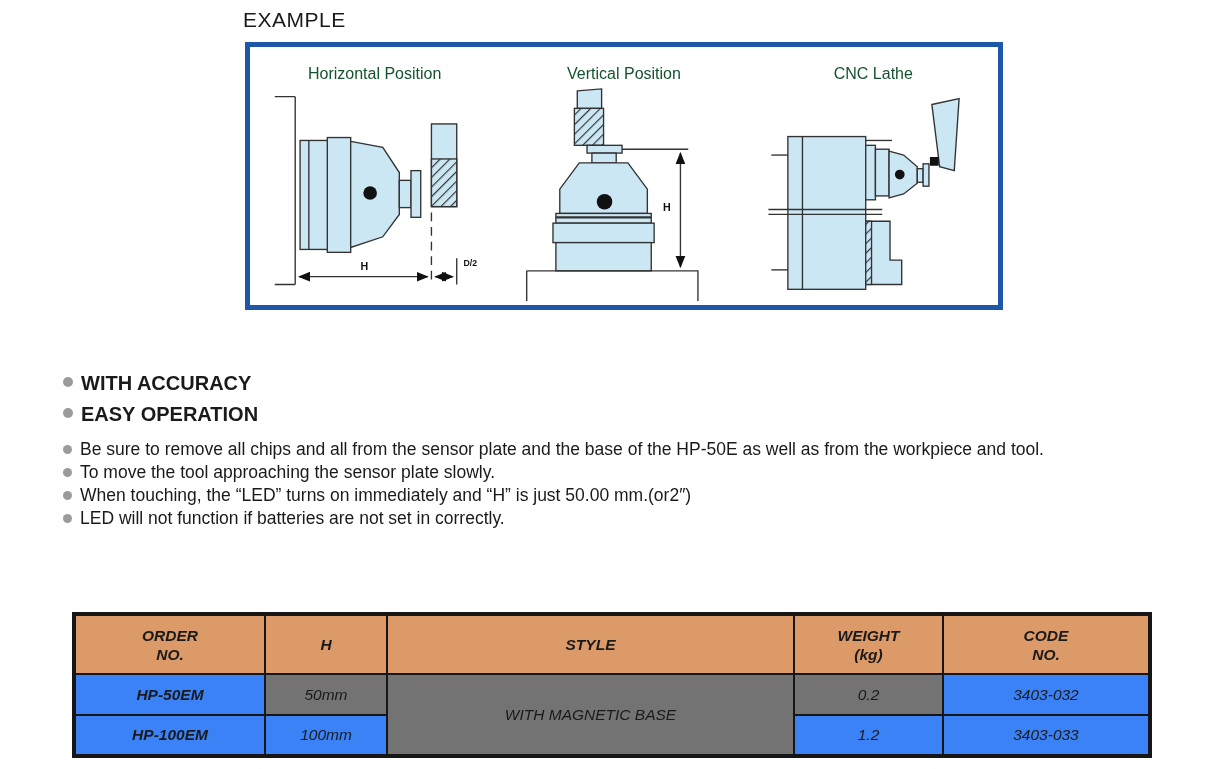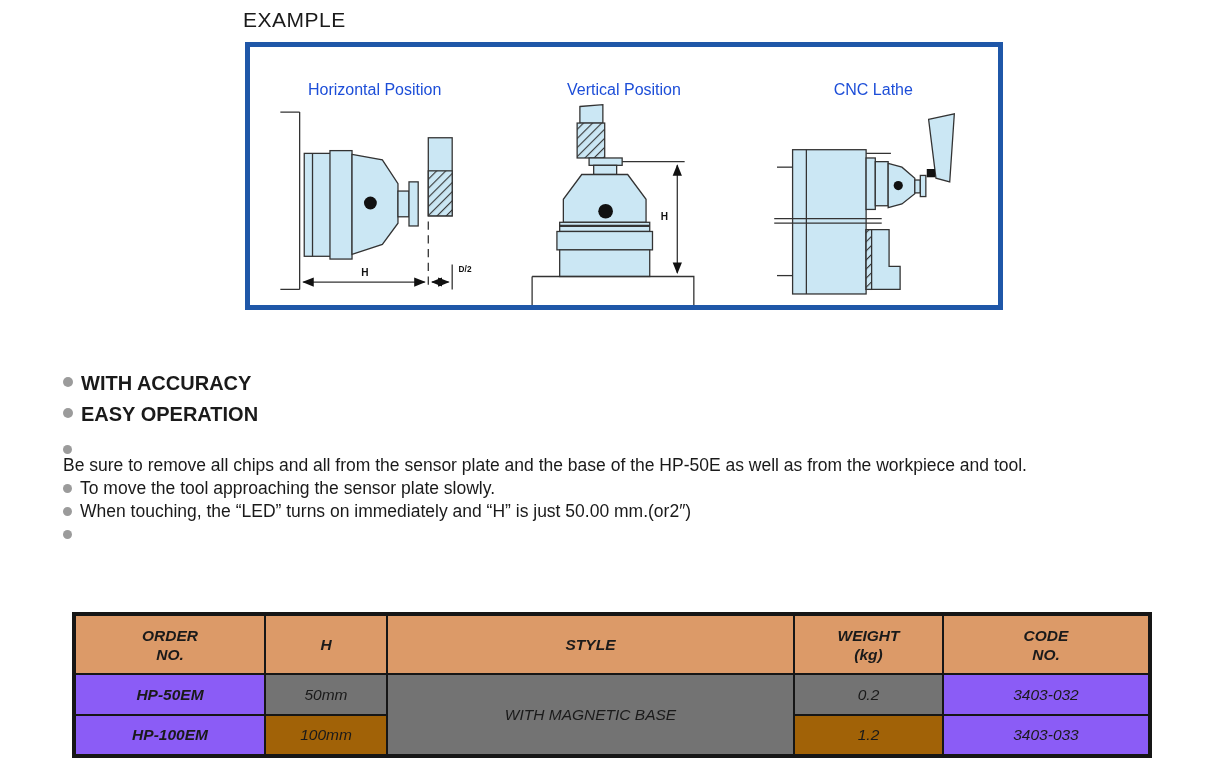--- a/index.html
+++ b/index.html
@@ -8,45 +8,45 @@
 
   
   .page-heading { position:absolute; left:243px; top:8px;
                   font-size:21px; font-weight:normal; letter-spacing:0.5px; }
 
   
   .example-box { position:absolute; left:245px; top:42px; width:758px; height:268px;
                  border:5px solid #1f57a8; background:#ffffff;
                  display:flex; flex-direction:row; }
   .diagram-col { flex:1 1 0; display:flex; flex-direction:column; align-items:center; }
-  .diagram-label { margin-top:34px; font-size:16px; color:#1d4ed8; }
+  .diagram-label { margin-top:18px; font-size:16px; color:#14532d; }
   .diagram-svg { margin-top:2px; }
 
   
   .features { position:absolute; left:63px; top:368px; width:1092px; }
   .feat-row { display:flex; align-items:flex-start; }
   .feat-row .dot { flex:0 0 10px; width:10px; height:10px; border-radius:50%;
                    background:#9b9b9b; margin-top:9px; margin-right:8px; }
   .feat-row.small .dot { flex-basis:9px; width:9px; height:9px; margin-top:7px; }
   .feat-head { font-size:20px; font-weight:bold; line-height:31px; }
   .feat-text { font-size:17.5px; line-height:23px; }
   .feat-row.small { margin-top:0; }
-  .feat-row.gap { margin-top:8px;flex-direction:column; }
+  .feat-row.gap { margin-top:8px; }
 
   
   .spec-table { position:absolute; left:72px; top:612px; border-collapse:collapse;
                 table-layout:fixed; width:1076px; }
   .spec-table th, .spec-table td { border:2px solid #161616; text-align:center;
                 vertical-align:middle; padding:0; }
   .spec-table { border:4px solid #161616;font-style:italic; }
   .spec-table thead th { background:#dc9a68; font-size:15.5px; font-weight:bold;
                 height:60px; line-height:19px; }
   .spec-table td { font-size:15.5px; height:41px; }
-  .bg-peach { background:#8b5cf6; }
-  .bg-cream { background:#a16207;margin-left:20px; }
+  .bg-peach { background:#3b82f6; }
+  .bg-cream { background:#3b82f6;margin-left:20px; }
   .bg-white { background:#737373; }
   .bold { font-weight:bold; }
 
   svg text { font-family:"Liberation Sans", sans-serif; font-weight:bold; fill:#111; }
 </style>
 </head>
 <body>
 
 <svg width="0" height="0" style="position:absolute">
   <defs>
@@ -152,20 +152,21 @@
   <div class="feat-row small">
     <span class="dot"></span>
     <span class="feat-text">To move the tool approaching the sensor plate slowly.</span>
   </div>
   <div class="feat-row small">
     <span class="dot"></span>
     <span class="feat-text">When touching, the “LED” turns on immediately and “H” is just 50.00 mm.(or2″)</span>
   </div>
   <div class="feat-row small">
     <span class="dot"></span>
+    <span class="feat-text">LED will not function if batteries are not set in correctly.</span>
   </div>
 </div>
 
 <table class="spec-table">
   <colgroup>
     <col style="width:191px">
       <col style="width:122px">
       <col style="width:407px">
     <col style="width:149px">
       <col style="width:207px">

